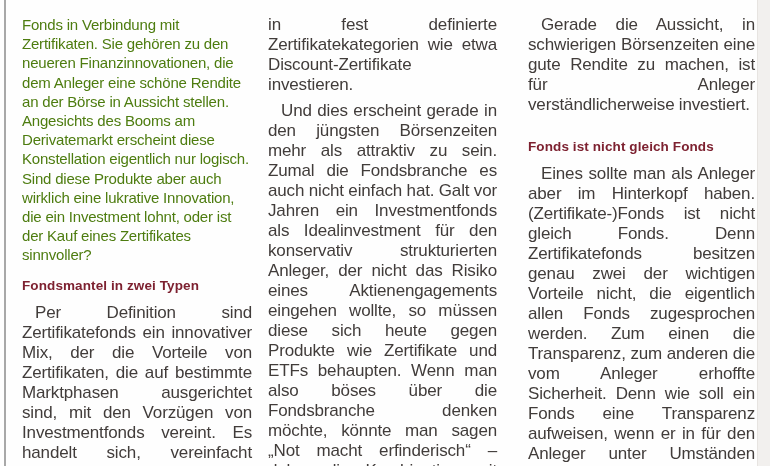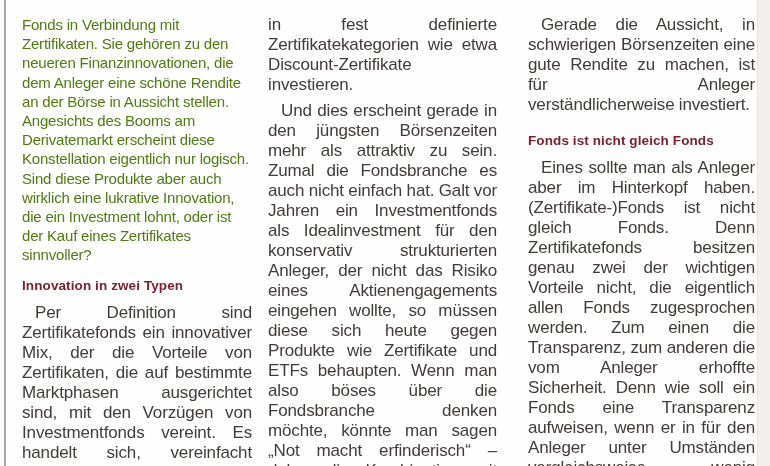--- a/index.html
+++ b/index.html
@@ -63,21 +63,21 @@
     text-align: left;
   }
   .section-heading {
     color: #7d2130;
     font-size: 13.5px;
     font-weight: bold;
     letter-spacing: 0.1px;
     margin: 14px 0 10px 0;
   }
   .col-1 .section-heading { margin-top: 13px; }
-  .col-3 .section-heading { margin-top: 18px; }
+  .col-3 .section-heading { margin-top: 24px; }
   .body-para {
     color: #413c3a;
     font-size: 17px;
     line-height: 20px;
     letter-spacing: -0.15px;
     text-align: justify;
     word-spacing: -0.2px;
   }
   .body-para.indent {
     text-indent: 13px;
@@ -95,21 +95,21 @@
 </head>
 <body>
 
 <div class="page">
   <div class="left-rule"></div>
 
   <div class="content">
 
     <div class="column col-1">
       <p class="intro">Fonds in Verbindung mit Zertifikaten. Sie gehören zu den neueren Finanzinnovationen, die dem Anleger eine schöne Rendite an der Börse in Aussicht stellen. Angesichts des Booms am Derivatemarkt erscheint diese Konstellation eigentlich nur logisch. Sind diese Produkte aber auch wirklich eine lukrative Innovation, die ein Investment lohnt, oder ist der Kauf eines Zertifikates sinnvoller?</p>
-      <h2 class="section-heading">Innovation in zwei Typen</h2>
+      <h2 class="section-heading">Fondsmantel in zwei Typen</h2>
       <p class="body-para indent">Per Definition sind Zertifikatefonds ein innovativer Mix, der die Vorteile von Zertifikaten, die auf bestimmte Marktphasen ausgerichtet sind, mit den Vorzügen von Investmentfonds vereint. Es handelt sich, vereinfacht gesagt, um ein Paket von Zertifikaten in einem Fondsmantel. Diese Zertifikatefonds lassen sich in zwei Typen einteilen: In Fonds, die allgemein die attraktivsten Zertifikate aus den unterschiedlichsten Kategorien auswählen, und in Fonds, die nur</p>
     </div>
 
     <div class="column col-2">
       <p class="body-para">in fest definierte Zertifikatekategorien wie etwa Discount-Zertifikate investieren.</p>
       <p class="body-para indent">Und dies erscheint gerade in den jüngsten Börsenzeiten mehr als attraktiv zu sein. Zumal die Fondsbranche es auch nicht einfach hat. Galt vor Jahren ein Investmentfonds als Idealinvestment für den konservativ strukturierten Anleger, der nicht das Risiko eines Aktienengagements eingehen wollte, so müssen diese sich heute gegen Produkte wie Zertifikate und ETFs behaupten. Wenn man also böses über die Fondsbranche denken möchte, könnte man sagen „Not macht erfinderisch“ – daher die Kombination mit Zertifikaten. Vor allem die bei Anlegern beliebten Discount- oder Bonus-Zertifikate kommen bei dieser neuen Fondsgattung zur Geltung, schließlich kann man mit den beiden genannten Zertifikatprodukten auch in seitwärts oder leicht abwärts gerichteten Märkten noch Gewinne erzielen. Aktuell sind hierzulande und bei unseren Nachbarn Österreich und Schweiz schon über 20 Zertifikatefonds mit einem Gesamtvolumen von über 6,7 Mrd. Euro zugelassen.</p>
     </div>
 
     <div class="column col-3">
       <p class="body-para indent">Gerade die Aussicht, in schwierigen Börsenzeiten eine gute Rendite zu machen, ist für Anleger verständlicherweise investiert.</p>

